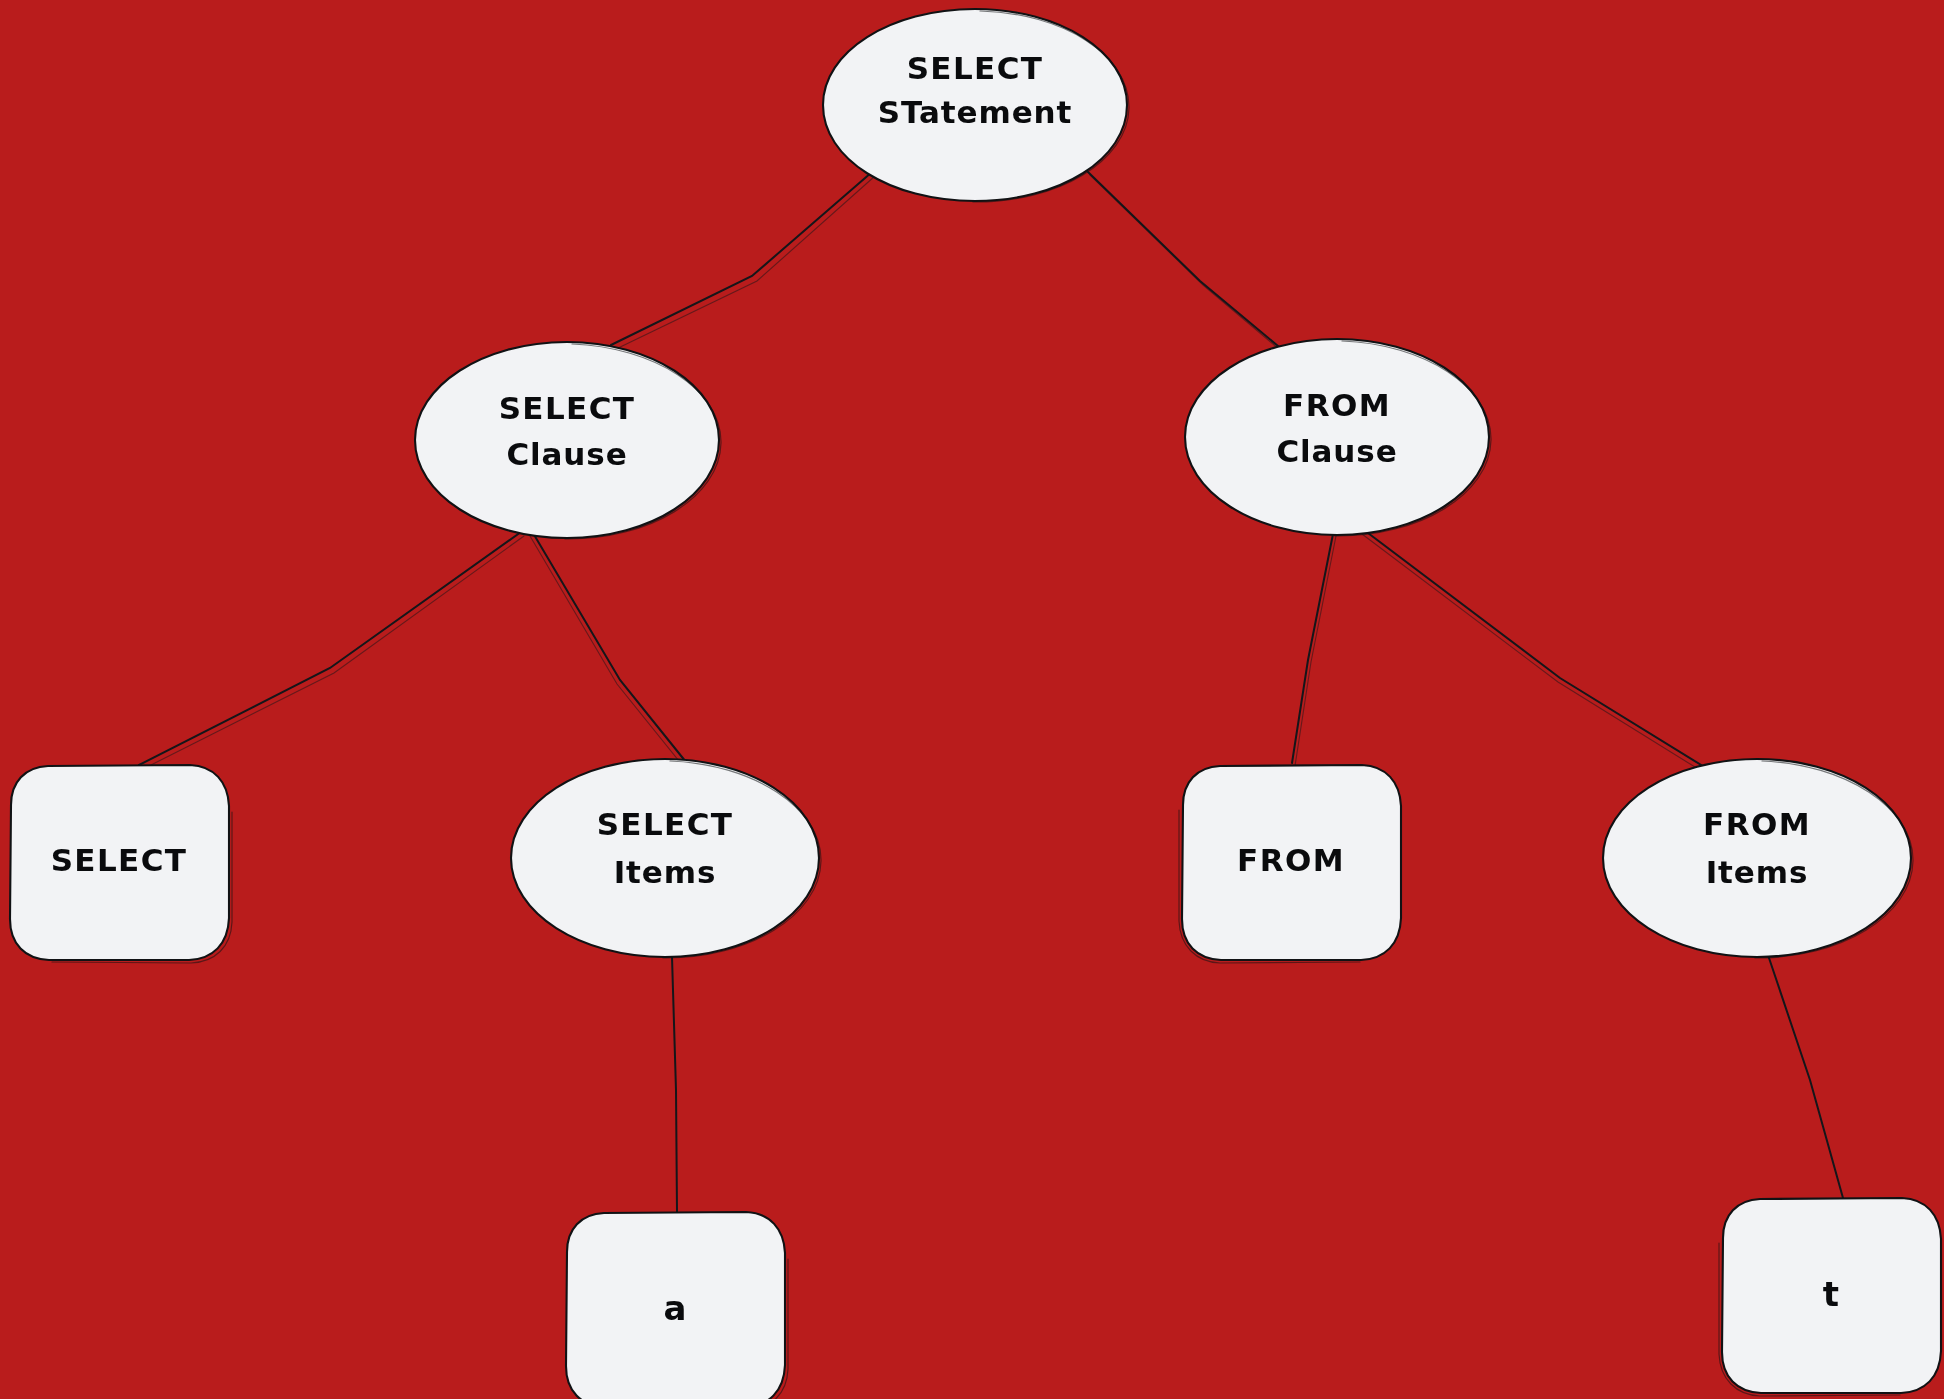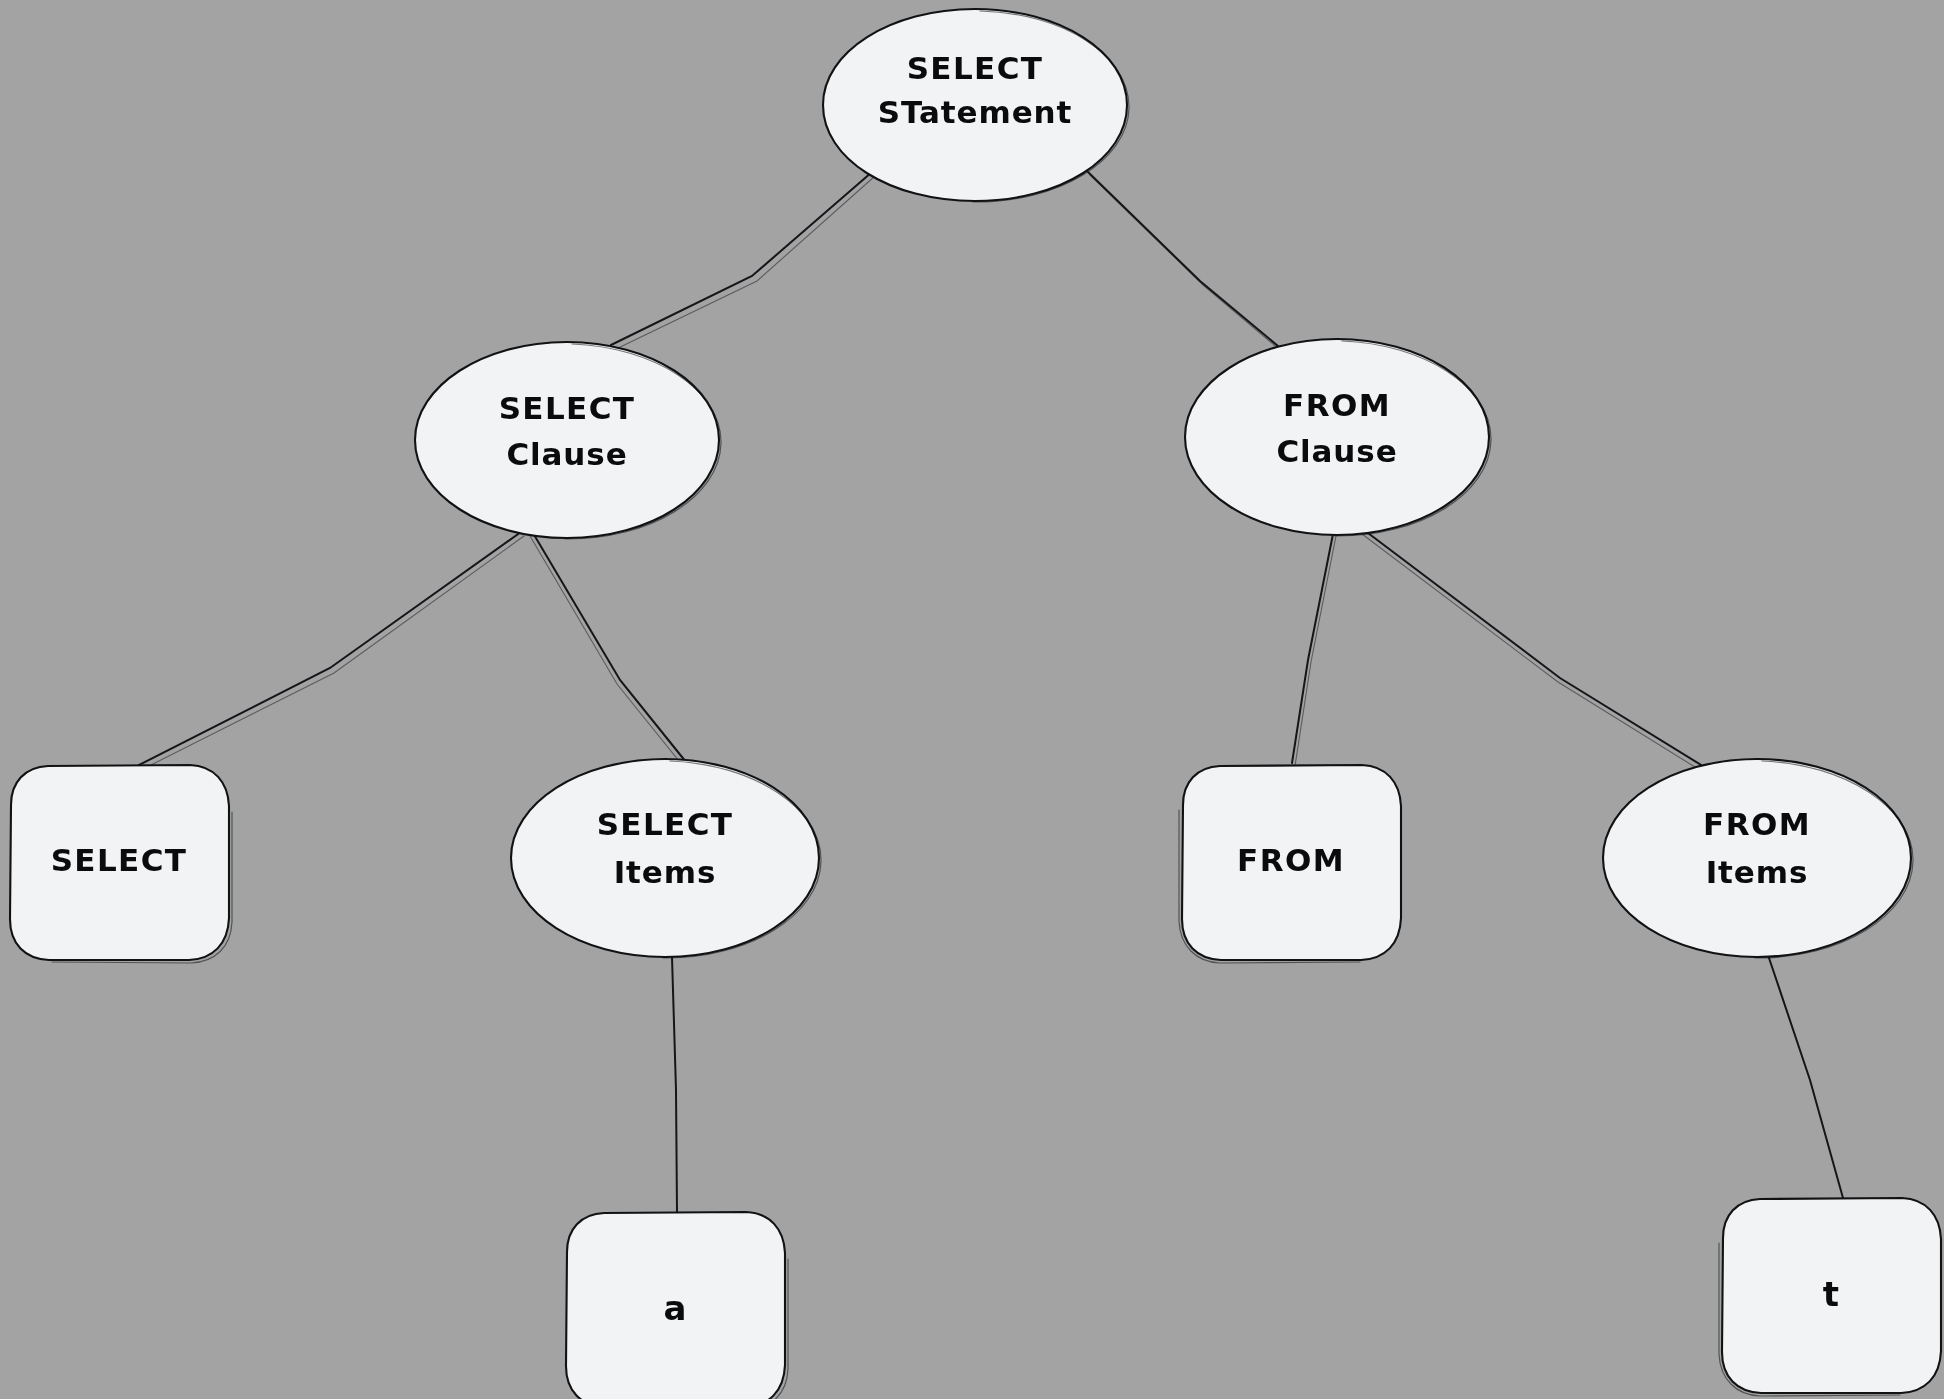--- a/index.html
+++ b/index.html
@@ -10,21 +10,21 @@
   body {
     width: 1944px;
     height: 1399px;
     overflow: hidden;
     font-family: "DejaVu Sans", sans-serif;
   }
   #diagram-canvas {
     position: relative;
     width: 1944px;
     height: 1399px;
-    background: #a3a3a3;
+    background: #b91c1c;
   }
   svg#tree-svg {
     position: absolute;
     top: 0;
     left: 0;
     width: 1944px;
     height: 1399px;
     display: block;
   }
   .node-shape {

